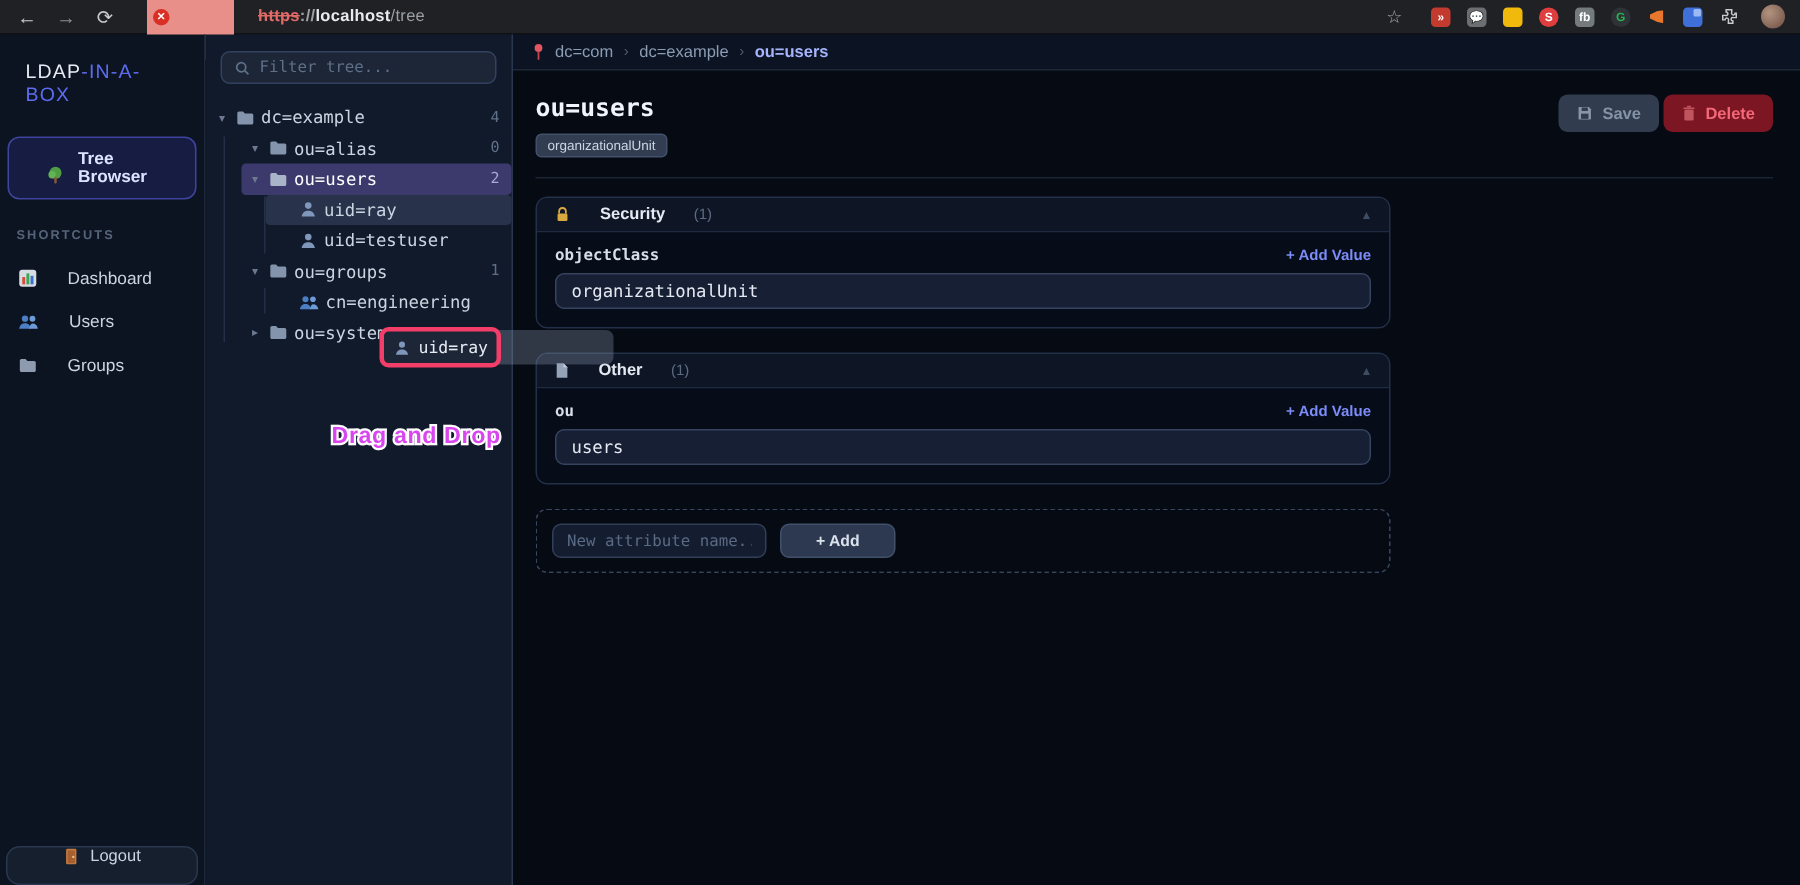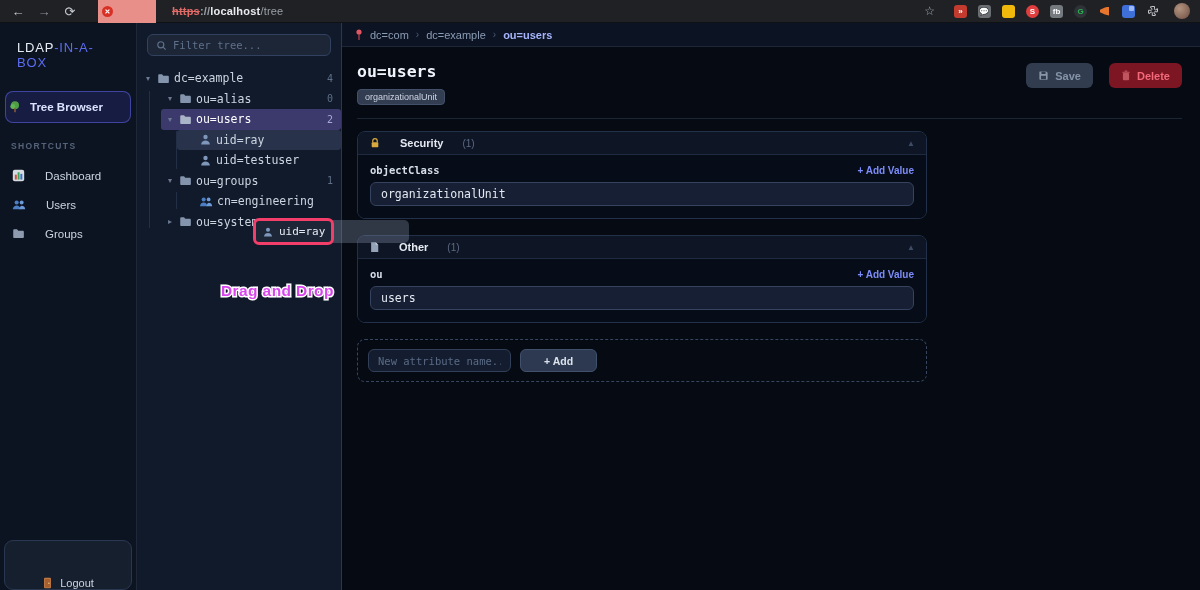--- a/index.html
+++ b/index.html
@@ -24,25 +24,25 @@
   .avatar { width:16px; height:16px; border-radius:50%; background:radial-gradient(circle at 35% 35%, #b39480, #6d4c41); cursor:pointer; margin-left:4px; }
 
   
   .app { position:relative; display:flex; height:567px; }
 
   
   .sidebar { width:137px; background:#0d1421; border-right:1px solid #1e2838; display:flex; flex-direction:column; padding-top:17px; }
   .brand { padding:0 17px; font-size:13px; font-weight:normal; letter-spacing:.8px; margin-bottom:21px; }
   .brand .b1 { color:#e7ecf4; }
   .brand .b2 { color:#5c6cf0; }
-  .side-active { margin:0 5px; background:rgba(79,70,229,.17); border:1px solid rgba(99,102,241,.55); border-radius:8px; padding:8px 2px; display:flex; align-items:center; gap:8px; cursor:pointer; }
+  .side-active { margin:0 5px; background:rgba(79,70,229,.17); border:1px solid rgba(99,102,241,.55); border-radius:8px; padding:8px 24px; display:flex; align-items:flex-end; gap:8px; cursor:pointer; }
   .side-active .lbl { color:#dce3ff; font-size:11.5px; font-weight:bold; }
   .shortcuts { padding:0 11px; margin:18px 0 10px; color:#55637a; font-size:8.5px; font-weight:bold; letter-spacing:1.4px; }
   .side-item { padding:8px 12px; display:flex; align-items:center; gap:20px; color:#cbd5e1; font-size:11.5px; cursor:pointer; }
-  .logout { margin:auto 4px 0; background:#161f2e; border:1px solid #2a3750; border-radius:9px; height:50px; display:flex; align-items:flex-end; justify-content:center; gap:7px; color:#cbd5e1; font-size:11px; cursor:pointer; }
+  .logout { margin:auto 4px 0; background:#161f2e; border:1px solid #2a3750; border-radius:9px; height:26px; display:flex; align-items:flex-start; justify-content:center; gap:7px; color:#cbd5e1; font-size:11px; cursor:pointer; }
 
   
   .tree-panel { position:relative; width:205px; background:#111a2b; border-right:1px solid #2b3650; }
   .filter-box { margin:11px 10px 12px; height:22px; background:#1c2637; border:1px solid #31415f; border-radius:6px; display:flex; align-items:center; gap:6px; padding:0 8px; }
   .filter-box input { background:transparent; border:none; outline:none; color:#8c9bb3; font-family:"DejaVu Sans Mono",monospace; font-size:10.5px; width:100%; }
   .filter-box input::placeholder { color:#5f7089; }
   .trow { height:20.5px; display:flex; align-items:center; gap:4px; padding-right:8px; cursor:pointer; border-radius:3px; }
   .trow .caret { width:10px; font-size:8px; color:#6b7890; text-align:center; flex:none; }
   .trow .tlabel { font-family:"DejaVu Sans Mono",monospace; font-size:11.5px; color:#cbd5e1; white-space:nowrap; }
   .trow .count { margin-left:auto; font-size:10px; color:#5f6f88; font-family:"DejaVu Sans Mono",monospace; }
@@ -65,21 +65,21 @@
   
   .main { flex:1; background:#050a13; display:flex; flex-direction:column; }
   .crumb-bar { height:24px; background:#0c1322; border-bottom:1px solid #1c2636; display:flex; align-items:center; gap:7px; padding:0 13px; font-size:11px; }
   .crumb { color:#8b9cb5; cursor:pointer; }
   .crumb-sep { color:#4c5b72; font-size:10px; }
   .crumb.last { color:#a5b4fc; font-weight:bold; }
   .content { padding:15px 18px 0 15px; }
   .head-row { display:flex; align-items:flex-start; }
   .title { font-family:"DejaVu Sans Mono",monospace; font-weight:bold; font-size:16.5px; color:#f1f5fb; }
   .obj-badge { display:inline-block; margin-top:8px; background:#333d52; border:1px solid #42506a; color:#ccd5e3; font-size:9px; padding:2px 7px; border-radius:4px; }
-  .head-btns { margin-left:auto; display:flex; gap:16px; margin-top:1px;justify-content:flex-end; }
+  .head-btns { margin-left:auto; display:flex; gap:3px; margin-top:1px;justify-content:flex-end; }
   .btn { height:25px; border-radius:6px; border:none; display:flex; align-items:center; gap:6px; padding:0 12px; font-size:11px; font-weight:bold; cursor:pointer; font-family:"Liberation Sans",sans-serif; }
   .btn-save { background:#313d4f; color:#8593a8; }
   .btn-delete { background:#7c1622; color:#f3697a; }
   .head-divider { border:none; border-top:1px solid #1b2534; margin:13px 0 12px; }
 
   .card { width:570px; border:1px solid #223049; border-radius:8px; margin-bottom:16px; overflow:hidden; }
   .card-head { height:23px; background:#0e1626; border-bottom:1px solid #1d2a40; display:flex; align-items:center; gap:19px; padding:0 11px; cursor:pointer; }
   .card-head .ctitle { color:#e5eaf2; font-size:11px; font-weight:bold; }
   .card-head .ccount { color:#5c6b84; font-size:10px; }
   .card-head .collapse { margin-left:auto; color:#3e4c64; font-size:8px; }

